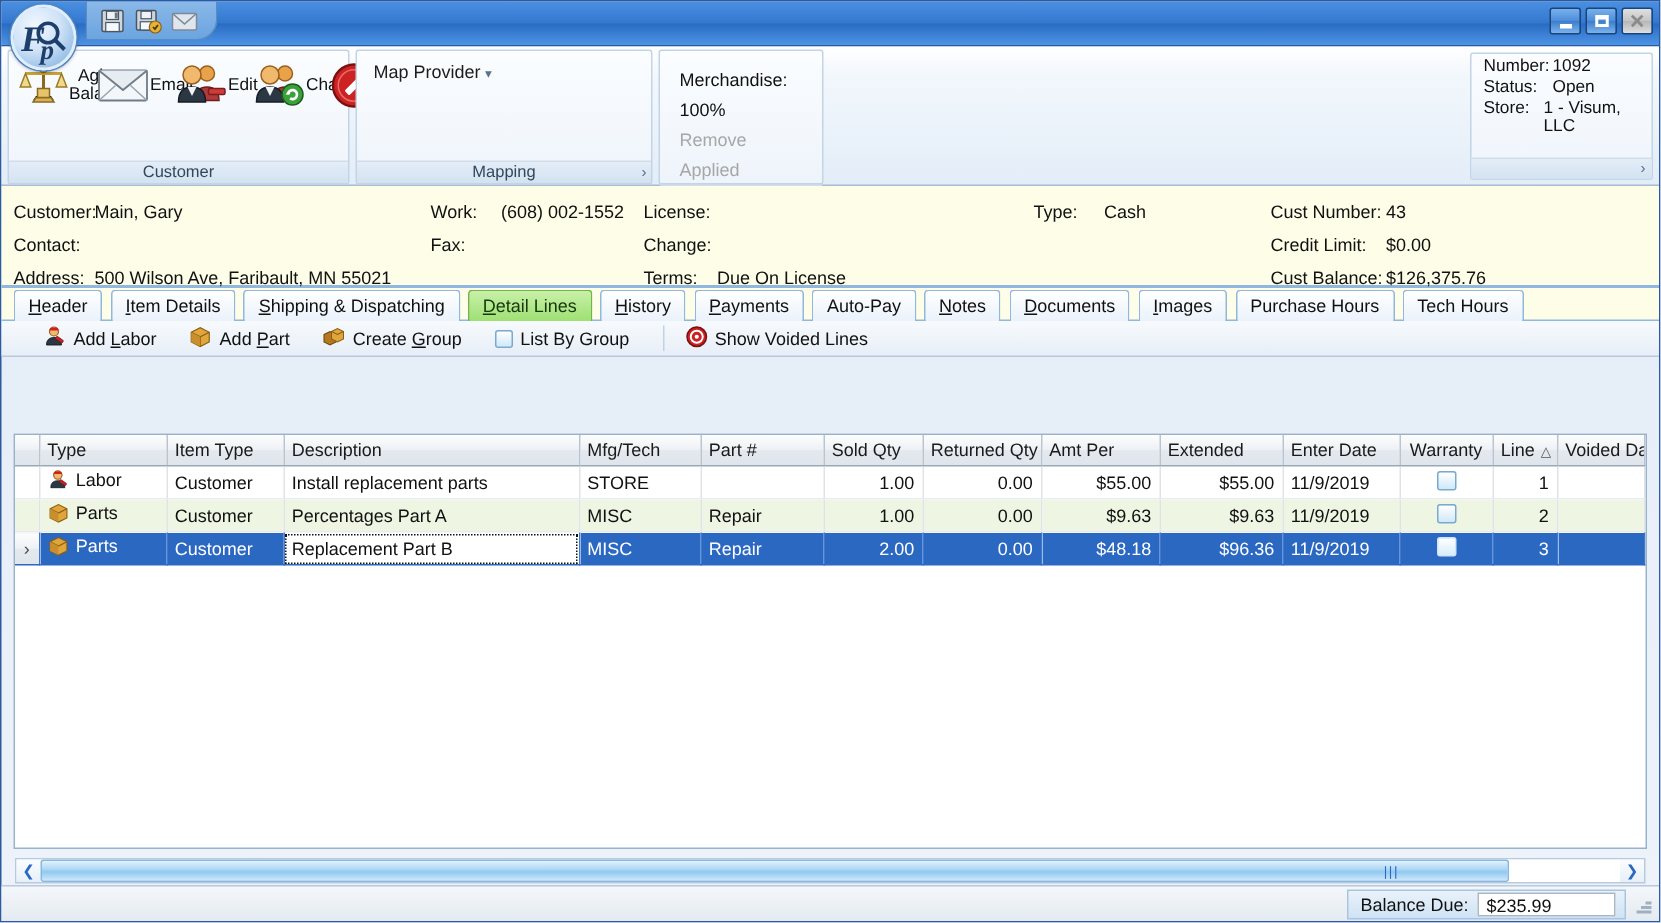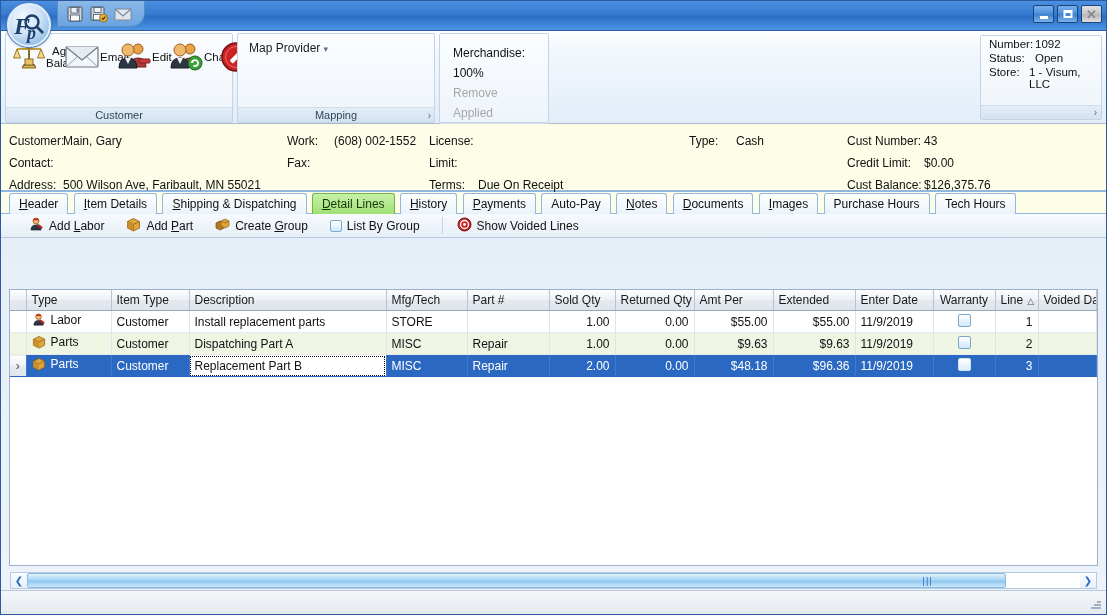--- a/index.html
+++ b/index.html
@@ -514,23 +514,23 @@
     <div class="cs-line" style="left:62px; top:32px;"><span class="cs-val"></span></div>
     <div class="cs-line" style="left:8px;  top:54px;"><span class="cs-lbl">Address:</span></div>
     <div class="cs-line" style="left:62px; top:54px;"><span class="cs-val">500 Wilson Ave, Faribault, MN 55021</span></div>
 
     <div class="cs-line" style="left:286px; top:10px;"><span class="cs-lbl">Work:</span></div>
     <div class="cs-line" style="left:333px; top:10px;"><span class="cs-val">(608) 002-1552</span></div>
     <div class="cs-line" style="left:286px; top:32px;"><span class="cs-lbl">Fax:</span></div>
     <div class="cs-line" style="left:333px; top:32px;"><span class="cs-val"></span></div>
 
     <div class="cs-line" style="left:428px; top:10px;"><span class="cs-lbl">License:</span></div>
-    <div class="cs-line" style="left:428px; top:32px;"><span class="cs-lbl">Limit:</span></div>
+    <div class="cs-line" style="left:428px; top:32px;"><span class="cs-lbl">Change:</span></div>
     <div class="cs-line" style="left:428px; top:54px;"><span class="cs-lbl">Terms:</span></div>
-    <div class="cs-line" style="left:477px; top:54px;"><span class="cs-val">Due On Receipt</span></div>
+    <div class="cs-line" style="left:477px; top:54px;"><span class="cs-val">Due On License</span></div>
 
     <div class="cs-line" style="left:664px; top:10px;margin-left:24px;"><span class="cs-lbl">Type:</span></div>
     <div class="cs-line" style="left:735px; top:10px;"><span class="cs-val b">Cash</span></div>
 
     <div class="cs-line" style="left:846px; top:10px;"><span class="cs-lbl">Cust Number:</span></div>
     <div class="cs-line" style="left:923px; top:10px;"><span class="cs-val">43</span></div>
     <div class="cs-line" style="left:846px; top:32px;"><span class="cs-lbl">Credit Limit:</span></div>
     <div class="cs-line" style="left:923px; top:32px;"><span class="cs-val">$0.00</span></div>
     <div class="cs-line" style="left:846px; top:54px;"><span class="cs-lbl">Cust Balance:</span></div>
     <div class="cs-line" style="left:923px; top:54px;"><span class="cs-val">$126,375.76</span></div>
@@ -672,21 +672,21 @@
           <td>
             <span class="cell-ic">
               <svg width="14" height="14" viewBox="0 0 15 15">
                 <path d="M1.5 4.5 L7.5 1.5 L13.5 4.5 L13.5 11 L7.5 14 L1.5 11 Z" fill="#e0a63c" stroke="#8a5e12" stroke-width=".8"></path>
                 <path d="M1.5 4.5 L7.5 7.5 L13.5 4.5" fill="none" stroke="#8a5e12" stroke-width=".8"></path>
                 <path d="M1.5 4.5 L7.5 7.5 L7.5 14 L1.5 11 Z" fill="#c98f2c"></path>
               </svg>
             </span><span>Parts</span>
           </td>
           <td>Customer</td>
-          <td>Dispatching Part A</td>
+          <td>Percentages Part A</td>
           <td>MISC</td>
           <td>Repair</td>
           <td class="num">1.00</td>
           <td class="num">0.00</td>
           <td class="num">$9.63</td>
           <td class="num">$9.63</td>
           <td>11/9/2019</td>
           <td class="ctr"><span class="wchk"></span></td>
           <td class="num">2</td>
           <td></td>
@@ -723,20 +723,24 @@
   <div class="hscroll">
     <div class="sbbtn">❮</div>
     <div class="sbtrack">
       <div class="sbthumb"></div>
       <div class="sbgrip">|||</div>
     </div>
     <div class="sbbtn">❯</div>
   </div>
 
   <div class="statusbar">
+    <div class="balancebox">
+      <span>Balance Due:</span>
+      <span class="balance-val">$235.99</span>
+    </div>
     <div class="resizer">
         <i></i>
         <i></i>
         <i></i>
       </div>
   </div>
 
 </div>
 
 </body></html>

